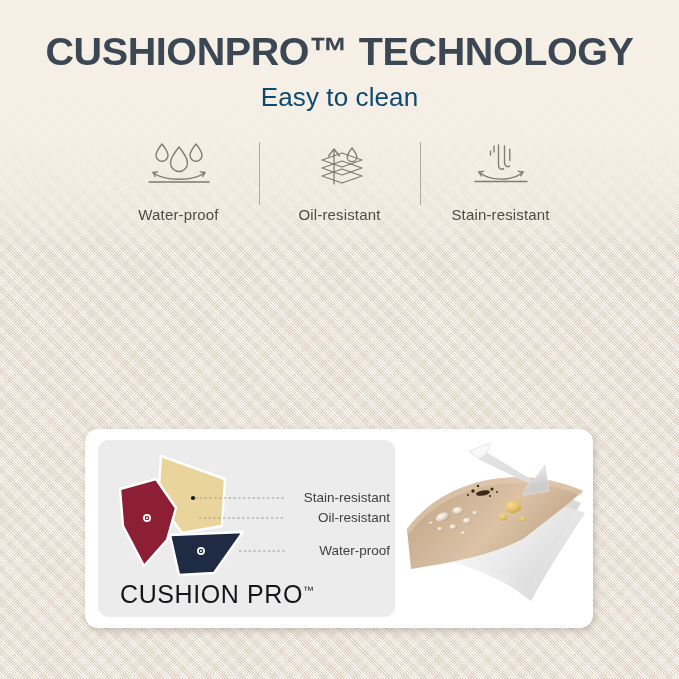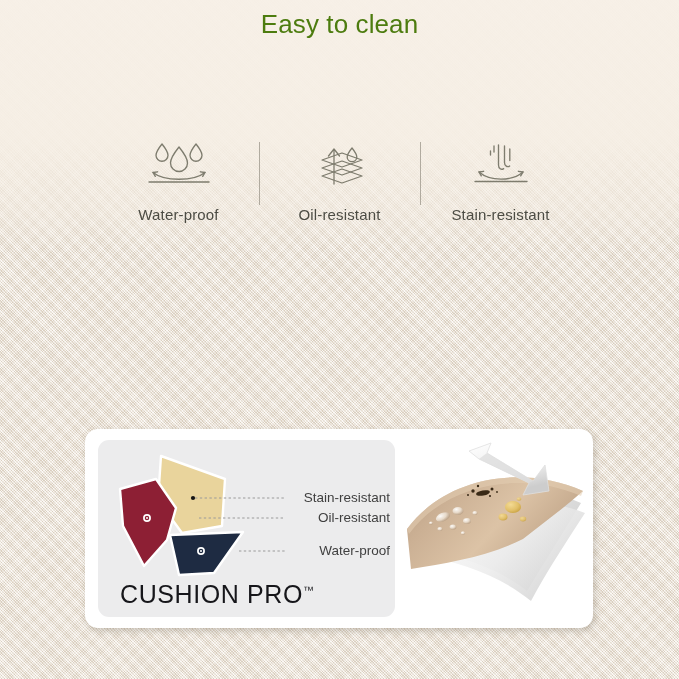--- a/index.html
+++ b/index.html
@@ -54,21 +54,21 @@
     letter-spacing: -0.4px;
     color: #3b4752;
     white-space: nowrap;
     line-height: 1.12;
   }
   #subtitle {
     margin: 0;
     padding-top: 9px;
     font-size: 26px;
     font-weight: normal;
-    color: #4d7c0f;
+    color: #0c4a6e;
     letter-spacing: 0.1px;
   }
 
   
   #feature-row {
     position: absolute;
     left: 0; top: 138px;
     width: 679px;
     display: flex;
     justify-content: center;
@@ -144,20 +144,21 @@
     overflow: hidden;
   }
 </style>
 </head>
 <body>
 
 <div id="bg-texture"></div>
 <div id="bg-smooth"></div>
 
 <div id="header">
+  <h1 id="main-title">CUSHIONPRO™ TECHNOLOGY</h1>
   <p id="subtitle">Easy to clean</p>
 </div>
 
 <div id="feature-row">
 
   <div class="feature">
     <div class="feature-icon">
       <svg width="72" height="52" viewBox="0 0 72 52" fill="none" stroke="#7e7c6e" stroke-width="1.35" stroke-linecap="round" stroke-linejoin="round">
 
         <path d="M19 6 C19 6 13 13.5 13 17.3 C13 20.6 15.7 23.2 19 23.2 C22.3 23.2 25 20.6 25 17.3 C25 13.5 19 6 19 6 Z"></path>

